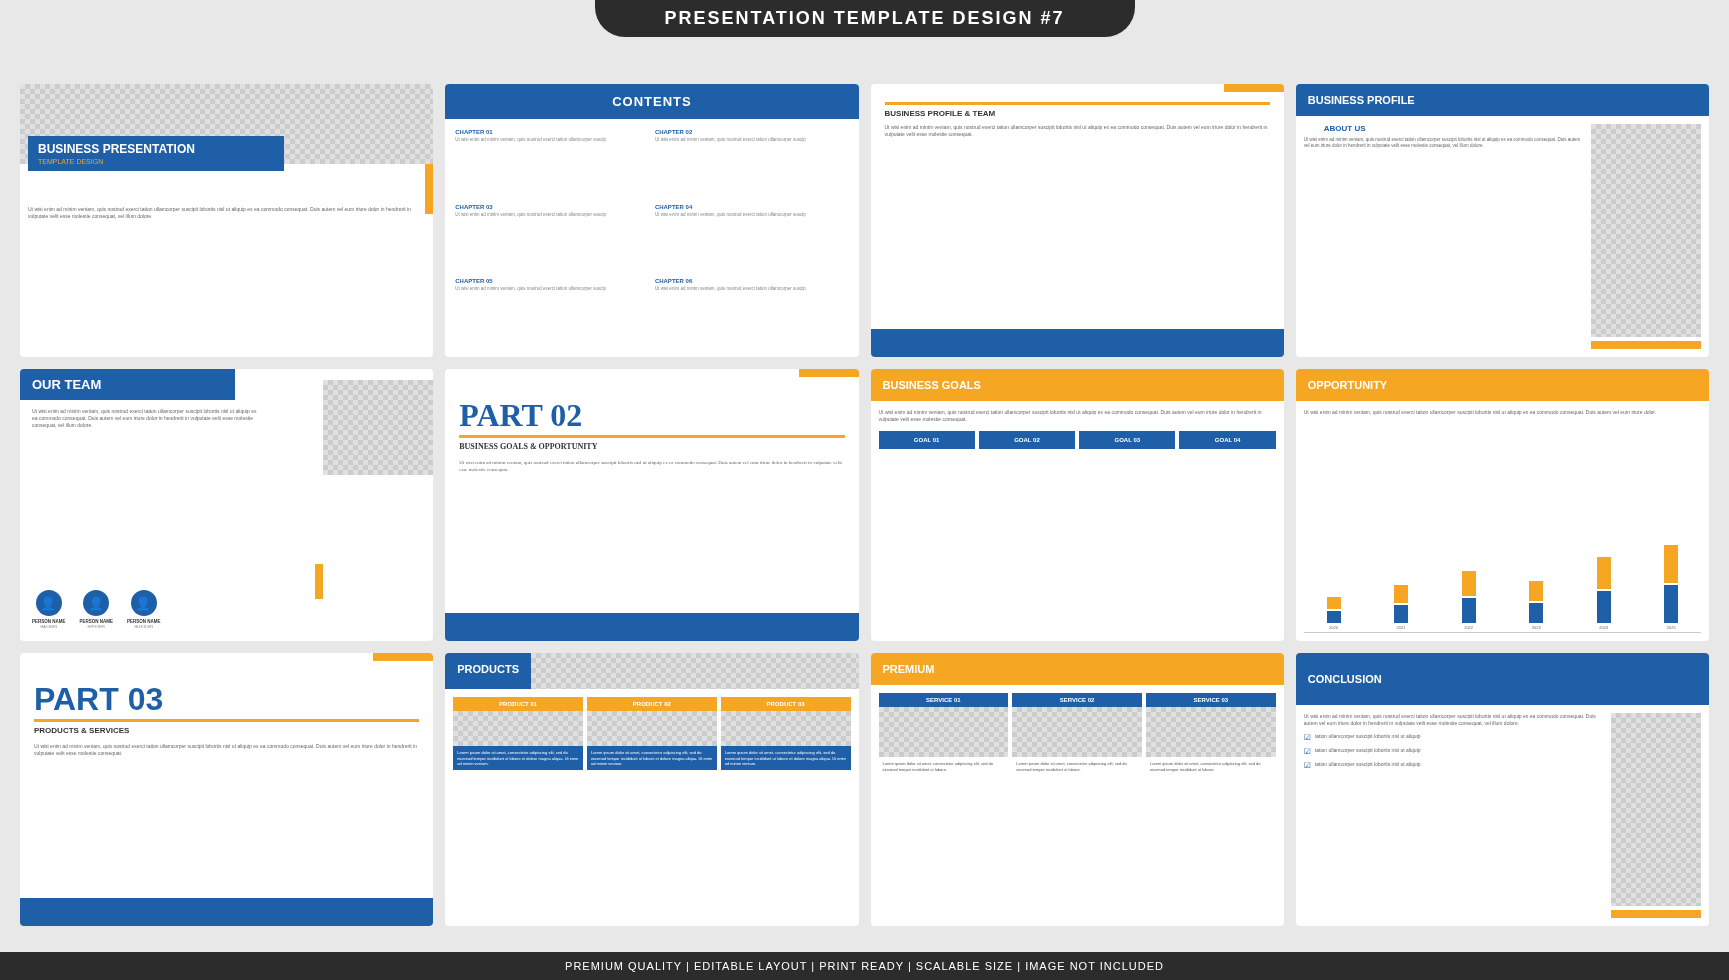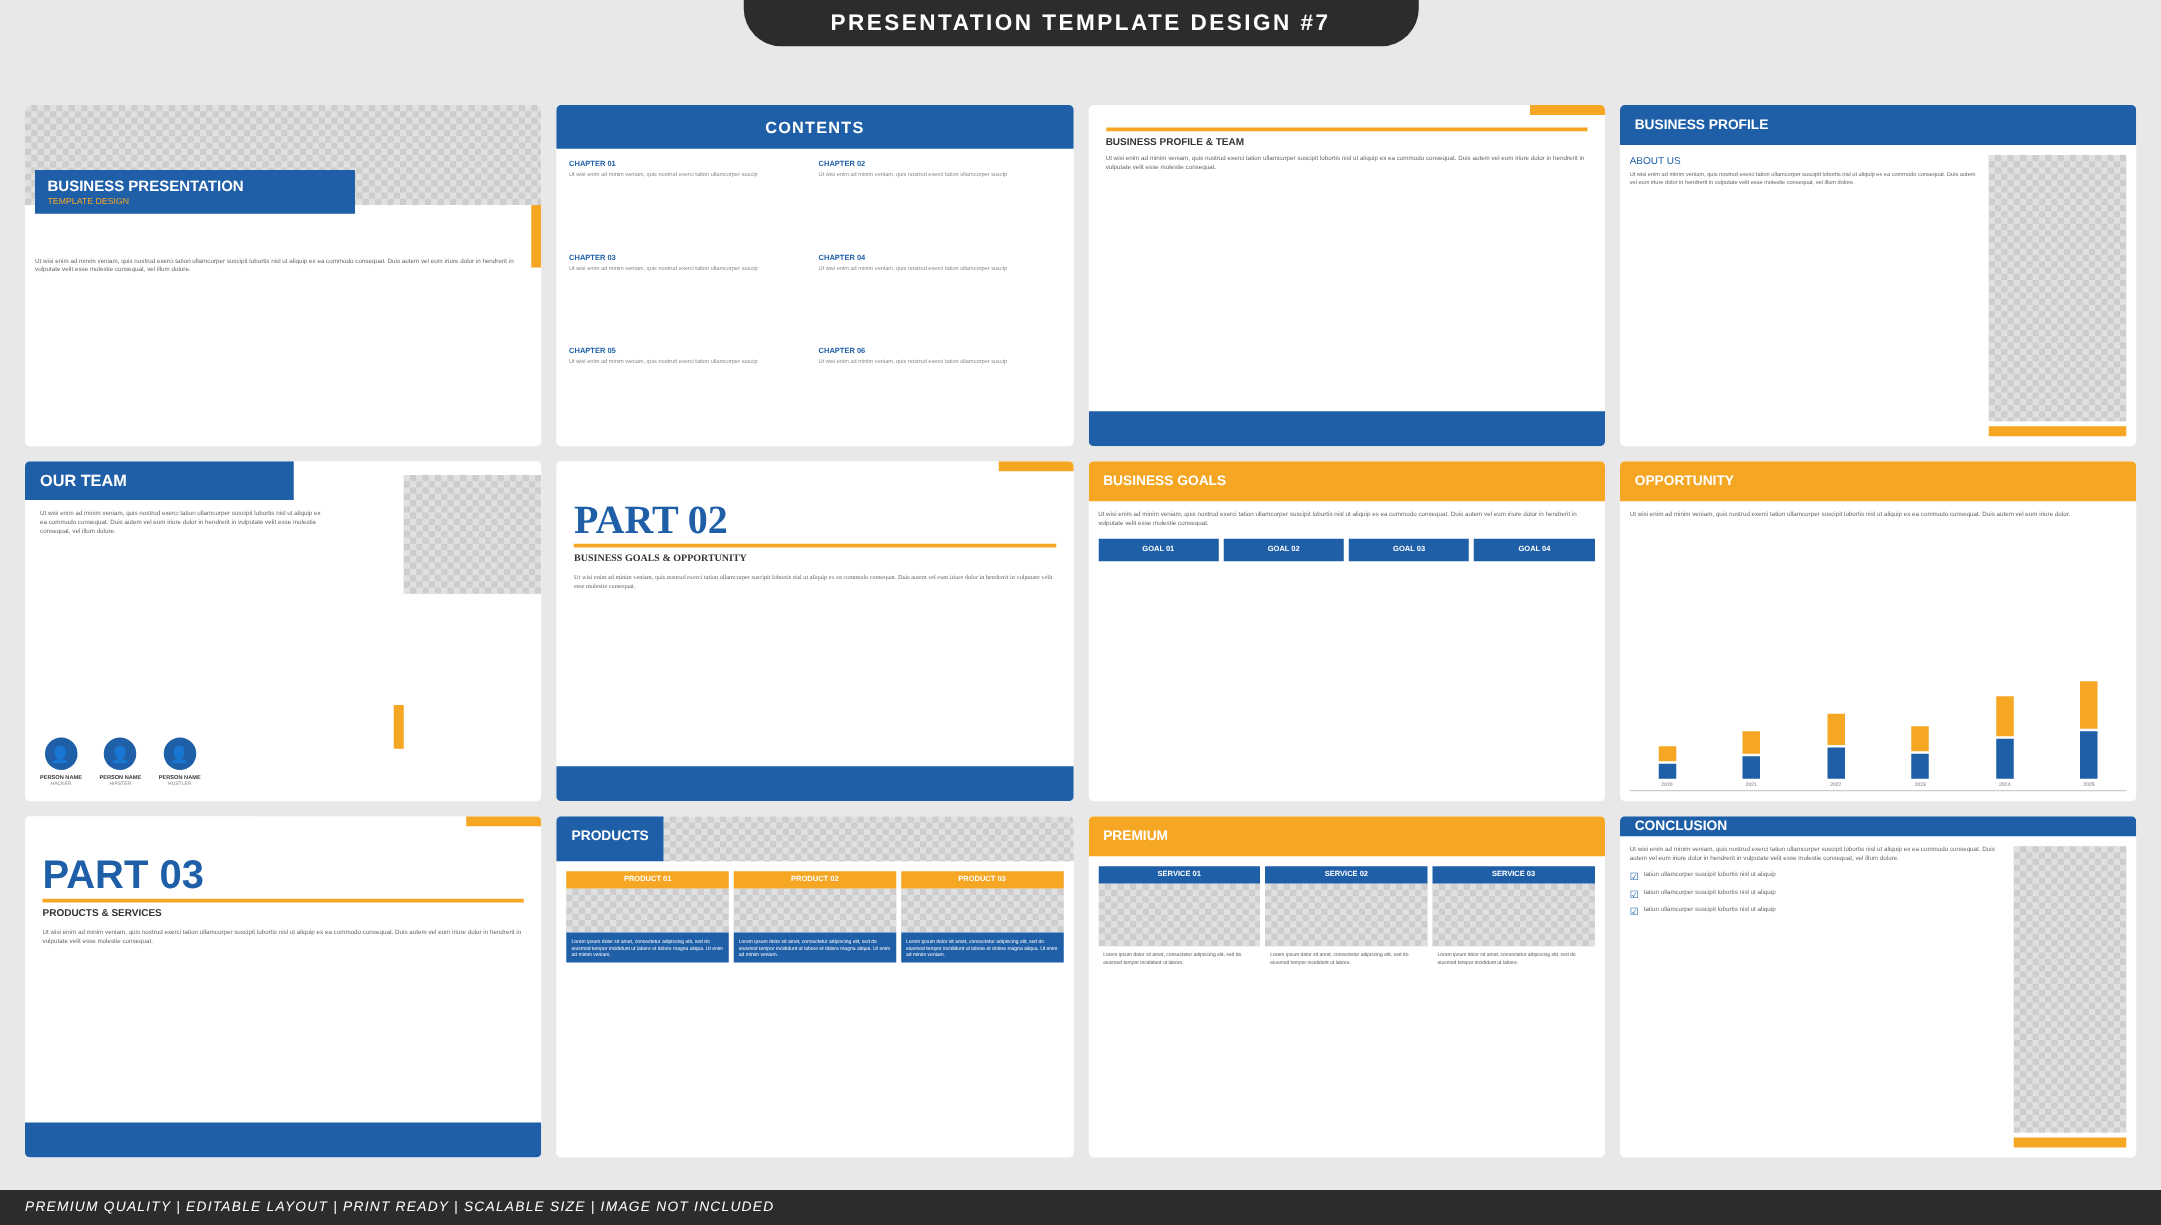--- a/index.html
+++ b/index.html
@@ -62,29 +62,28 @@
                         linear-gradient(-45deg, transparent 75%, #ccc 75%);
       background-size: 10px 10px;
       background-position: 0 0, 0 5px, 5px -5px, -5px 0px;
       background-color: #e0e0e0;
     }
 
     
     .bottom-banner {
       background: #2c2c2c;
       color: #fff;
-      text-align: left;
+      text-align: center;
       padding: 8px 20px;
       font-size: 11px;
       letter-spacing: 1px;
       width: 100%;
       position: absolute;
       bottom: 0;
       left: 0;
-      font-style: italic;
     }
 
     
     .img-top {
       height: 80px;
     }
   </style>
 </head>
 <body>
 
@@ -146,21 +145,21 @@
     </div>
     <div style="background:#1e5fa8; height:28px;"></div>
   </div>
 
   <div class="slide">
     <div style="background:#1e5fa8; color:#fff; padding:10px 12px; font-size:11px; font-weight:700;">
       <span>BUSINESS PROFILE</span>
     </div>
     <div style="display:flex; flex:1; padding:8px; gap:8px;">
       <div style="flex:1;">
-        <div style="color:#1e5fa8; font-size:8px; font-weight:400; margin-bottom:4px;">ABOUT US</div>
+        <div style="color:#1e5fa8; font-size:8px; font-weight:700; margin-bottom:4px;margin-left:20px;">ABOUT US</div>
         <div style="font-size:4.5px; color:#666; line-height:1.4;">Ut wisi enim ad minim veniam, quis nostrud exerci tation ullamcorper suscipit lobortis nisl ut aliquip ex ea commodo consequat. Duis autem vel eum iriure dolor in hendrerit in vulputate velit esse molestie consequat, vel illum dolore.</div>
       </div>
       <div style="width:110px; display:flex; flex-direction:column; gap:4px;">
         <div class="checker" style="flex:1; min-height:60px;"></div>
         <div style="height:8px; background:#f5a623;"></div>
       </div>
     </div>
   </div>
 
   <div class="slide">
@@ -327,21 +326,21 @@
         <div style="flex:1; display:flex; flex-direction:column;">
           <div style="background:#1e5fa8; color:#fff; font-size:6px; font-weight:700; padding:4px; text-align:center;">SERVICE 03</div>
           <div class="checker" style="height:50px;"></div>
           <div style="font-size:4px; color:#555; padding:4px; line-height:1.3; flex:1;">Lorem ipsum dolor sit amet, consectetur adipiscing elit, sed do eiusmod tempor incididunt ut labore.</div>
         </div>
       </div>
     </div>
   </div>
 
   <div class="slide">
-    <div style="background:#1e5fa8; color:#fff; padding:2px 12px; font-size:11px; font-weight:700;">
+    <div style="background:#1e5fa8; color:#fff; padding:20px 12px; font-size:11px; font-weight:700;">
       <span>CONCLUSION</span>
     </div>
     <div style="display:flex; flex:1; padding:8px; gap:8px;">
       <div style="flex:1; display:flex; flex-direction:column;">
         <div style="font-size:5px; color:#666; line-height:1.4; margin-bottom:6px;">Ut wisi enim ad minim veniam, quis nostrud exerci tation ullamcorper suscipit lobortis nisl ut aliquip ex ea commodo consequat. Duis autem vel eum iriure dolor in hendrerit in vulputate velit esse molestie consequat, vel illum dolore.</div>
         <div style="display:flex; flex-direction:column; gap:5px;">
           <div style="display:flex; align-items:flex-start; gap:4px;">
             <span style="color:#1e5fa8; font-size:8px;">☑</span>
             <div style="font-size:5px; color:#666; line-height:1.3;">tation ullamcorper suscipit lobortis nisl ut aliquip</div>
           </div>

